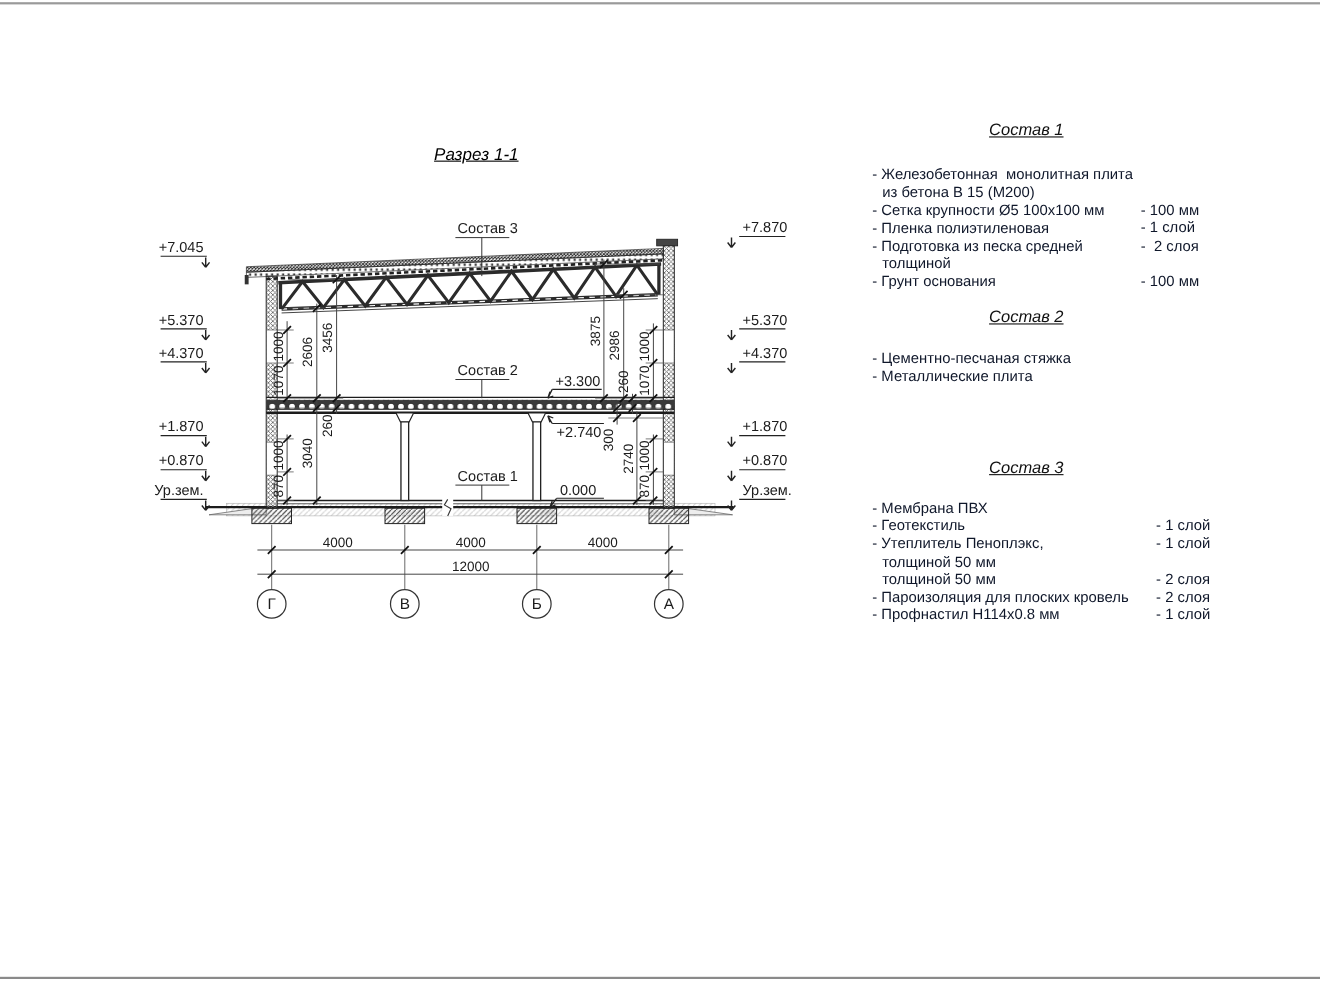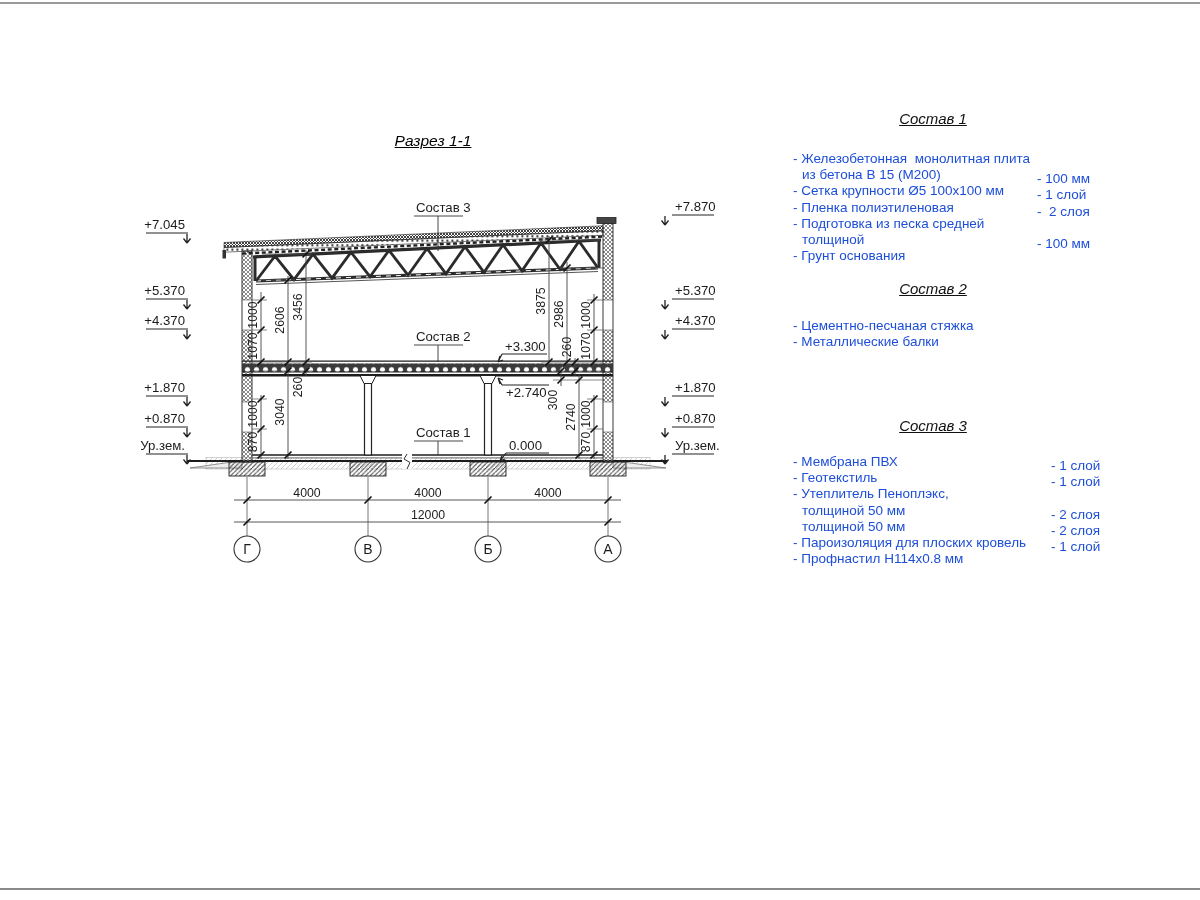--- a/index.html
+++ b/index.html
@@ -11,24 +11,24 @@
   .main-title{position:absolute;left:365px;top:132px;width:136px;text-align:center;
     font-size:15.5px;font-style:italic;text-decoration:underline;color:#000000;}
   svg text{font-family:"Liberation Sans",sans-serif;fill:#1c1c1c;}
   .dim{font-size:12.3px;}
   .lvl{font-size:13.2px;}
   .axl{font-size:14px;}
   .call{font-size:13.2px;}
   
   .panel-title{position:absolute;left:791px;width:284px;text-align:center;
     font-size:15px;font-style:italic;text-decoration:underline;color:#111;}
-  .rows{position:absolute;left:793px;width:340px;font-size:13.5px;line-height:16.2px;color:#1d4ed8;}
+  .rows{position:absolute;left:793px;width:340px;font-size:13.5px;line-height:16.2px;color:#0f172a;}
   .row{position:relative;height:16.2px;}
   .row .t{white-space:pre;}
-  .row .v{position:absolute;top:4px;white-space:pre;}
+  .row .v{position:absolute;top:16px;white-space:pre;}
   .rows.c12 .v{left:244px;}
   .rows.c3  .v{left:258px;}
   .row .t.indent{padding-left:9px;}
 </style>
 </head>
 <body>
 
 <div class="page">
   <div class="rule top"></div>
   <div class="rule bottom"></div>
@@ -292,21 +292,21 @@
     <div class="row"><span class="t">- Сетка крупности Ø5 100х100 мм</span><span class="v">- 1 слой</span></div>
     <div class="row"><span class="t">- Пленка полиэтиленовая</span><span class="v">-  2 слоя</span></div>
     <div class="row"><span class="t">- Подготовка из песка средней</span></div>
     <div class="row"><span class="t indent">толщиной</span><span class="v">- 100 мм</span></div>
     <div class="row"><span class="t">- Грунт основания</span></div>
   </div>
 
   <div class="panel-title" style="top:280px">Состав 2</div>
   <div class="rows c12" style="top:318px">
     <div class="row"><span class="t">- Цементно-песчаная стяжка</span></div>
-    <div class="row"><span class="t">- Металлические балки</span></div>
+    <div class="row"><span class="t">- Металлические плита</span></div>
   </div>
 
   <div class="panel-title" style="top:417px">Состав 3</div>
   <div class="rows c3" style="top:454px">
     <div class="row"><span class="t">- Мембрана ПВХ</span><span class="v">- 1 слой</span></div>
     <div class="row"><span class="t">- Геотекстиль</span><span class="v">- 1 слой</span></div>
     <div class="row"><span class="t">- Утеплитель Пеноплэкс,</span></div>
     <div class="row"><span class="t indent">толщиной 50 мм</span><span class="v">- 2 слоя</span></div>
     <div class="row"><span class="t indent">толщиной 50 мм</span><span class="v">- 2 слоя</span></div>
     <div class="row"><span class="t">- Пароизоляция для плоских кровель</span><span class="v">- 1 слой</span></div>

